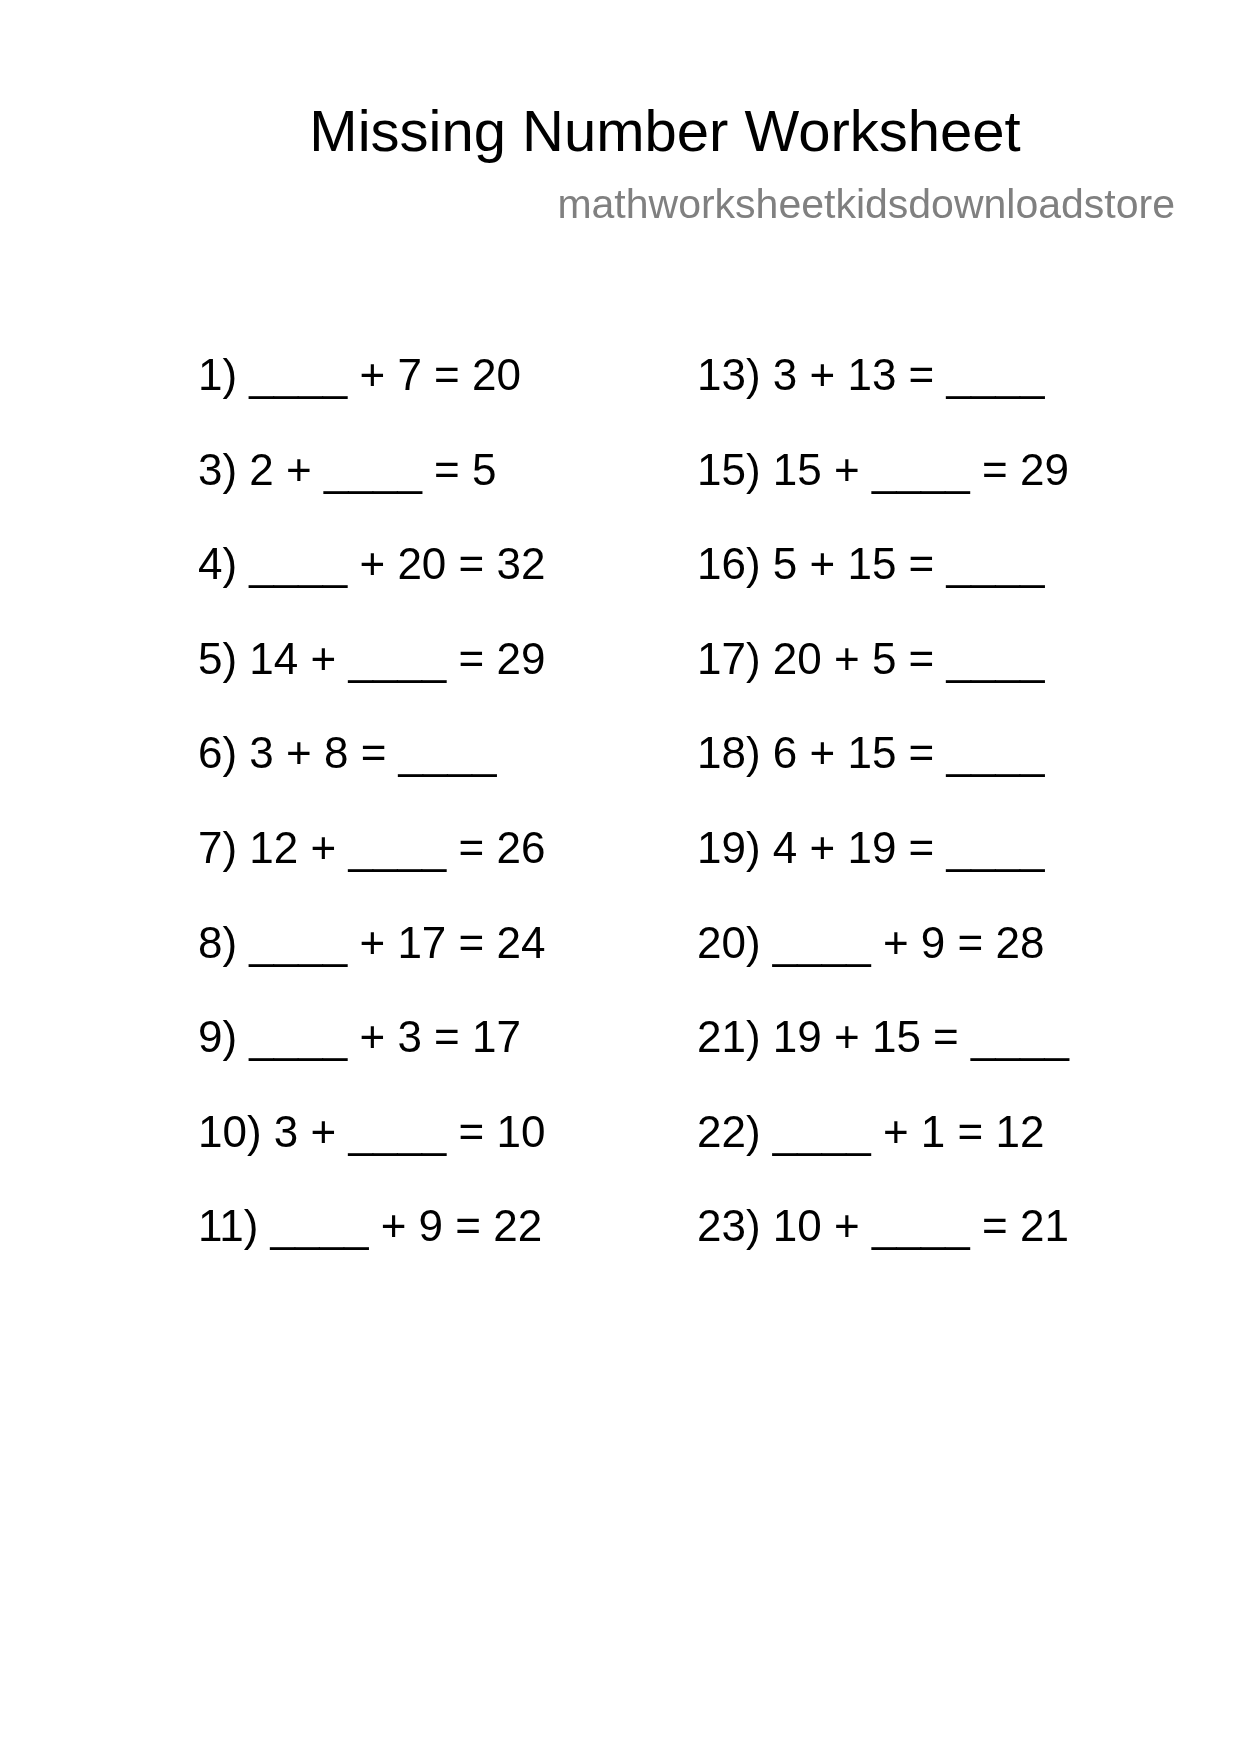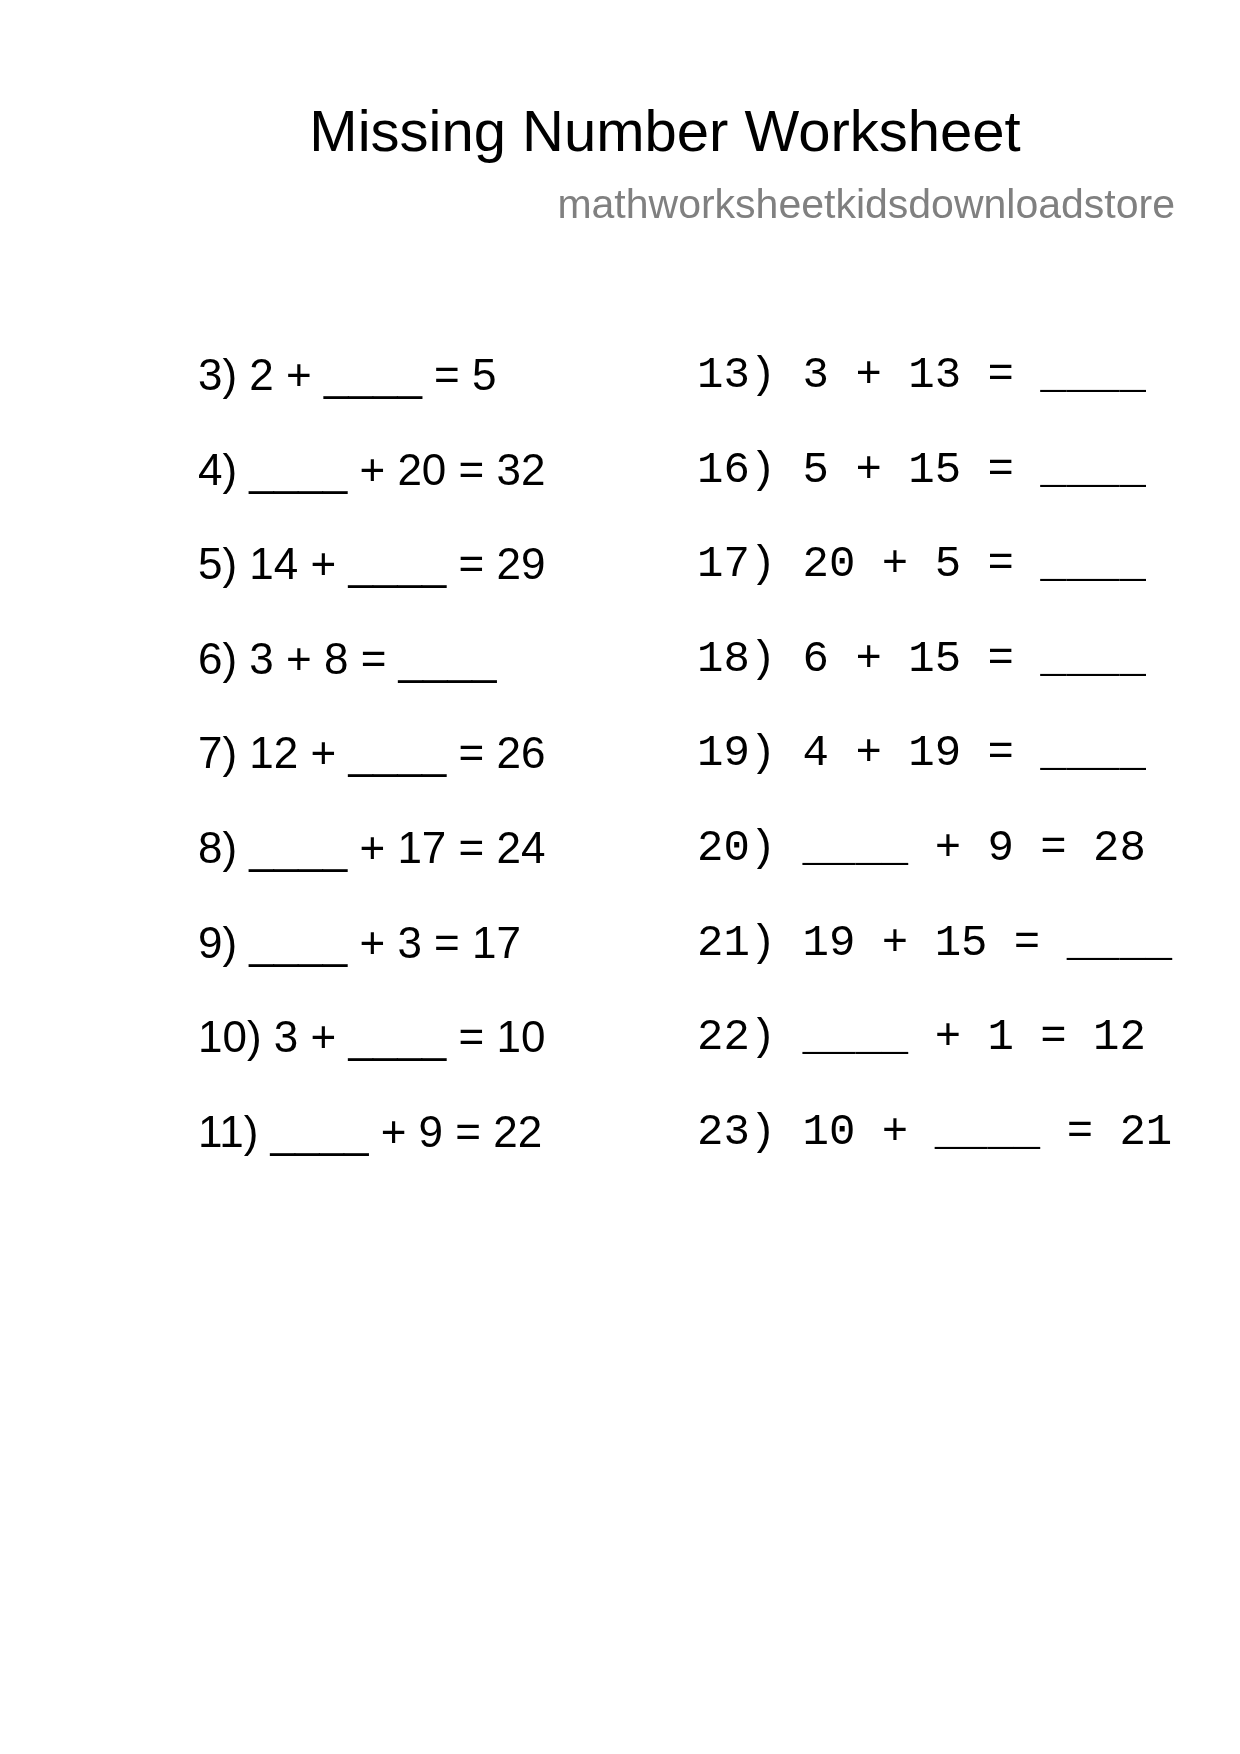--- a/index.html
+++ b/index.html
@@ -4,43 +4,45 @@
 <style>
   html, body { margin:0; padding:0; background:#ffffff; }
   body { width:1240px; height:1754px; position:relative; overflow:hidden;
          font-family:"Liberation Sans", sans-serif; color:#000; }
   .title { position:absolute; top:96px; left:0; width:1330px; text-align:center;
            font-size:58px; line-height:70px; }
   .subtitle { position:absolute; top:180px; right:65px; font-size:41px; line-height:48px;
               color:#808080; }
   .col { position:absolute; top:345px; }
   .col.left { left:198px; }
-  .col.right { left:697px;font-family:Liberation Mono, monospace; }
+  .col.right { left:697px; }
   .problem { height:94.6px; font-size:44px; line-height:60px; white-space:pre; }
 </style>
 </head>
 <body>
 
 <div class="title">Missing Number Worksheet</div>
 <div class="subtitle">mathworksheetkidsdownloadstore</div>
 
 <div class="col left">
+  <div class="problem">1) ____ + 7 = 20</div>
   <div class="problem">3) 2 + ____ = 5</div>
   <div class="problem">4) ____ + 20 = 32</div>
   <div class="problem">5) 14 + ____ = 29</div>
   <div class="problem">6) 3 + 8 = ____</div>
   <div class="problem">7) 12 + ____ = 26</div>
   <div class="problem">8) ____ + 17 = 24</div>
   <div class="problem">9) ____ + 3 = 17</div>
   <div class="problem">10) 3 + ____ = 10</div>
   <div class="problem">11) ____ + 9 = 22</div>
 </div>
 
 <div class="col right">
   <div class="problem">13) 3 + 13 = ____</div>
+  <div class="problem">15) 15 + ____ = 29</div>
   <div class="problem">16) 5 + 15 = ____</div>
   <div class="problem">17) 20 + 5 = ____</div>
   <div class="problem">18) 6 + 15 = ____</div>
   <div class="problem">19) 4 + 19 = ____</div>
   <div class="problem">20) ____ + 9 = 28</div>
   <div class="problem">21) 19 + 15 = ____</div>
   <div class="problem">22) ____ + 1 = 12</div>
   <div class="problem">23) 10 + ____ = 21</div>
 </div>
 

